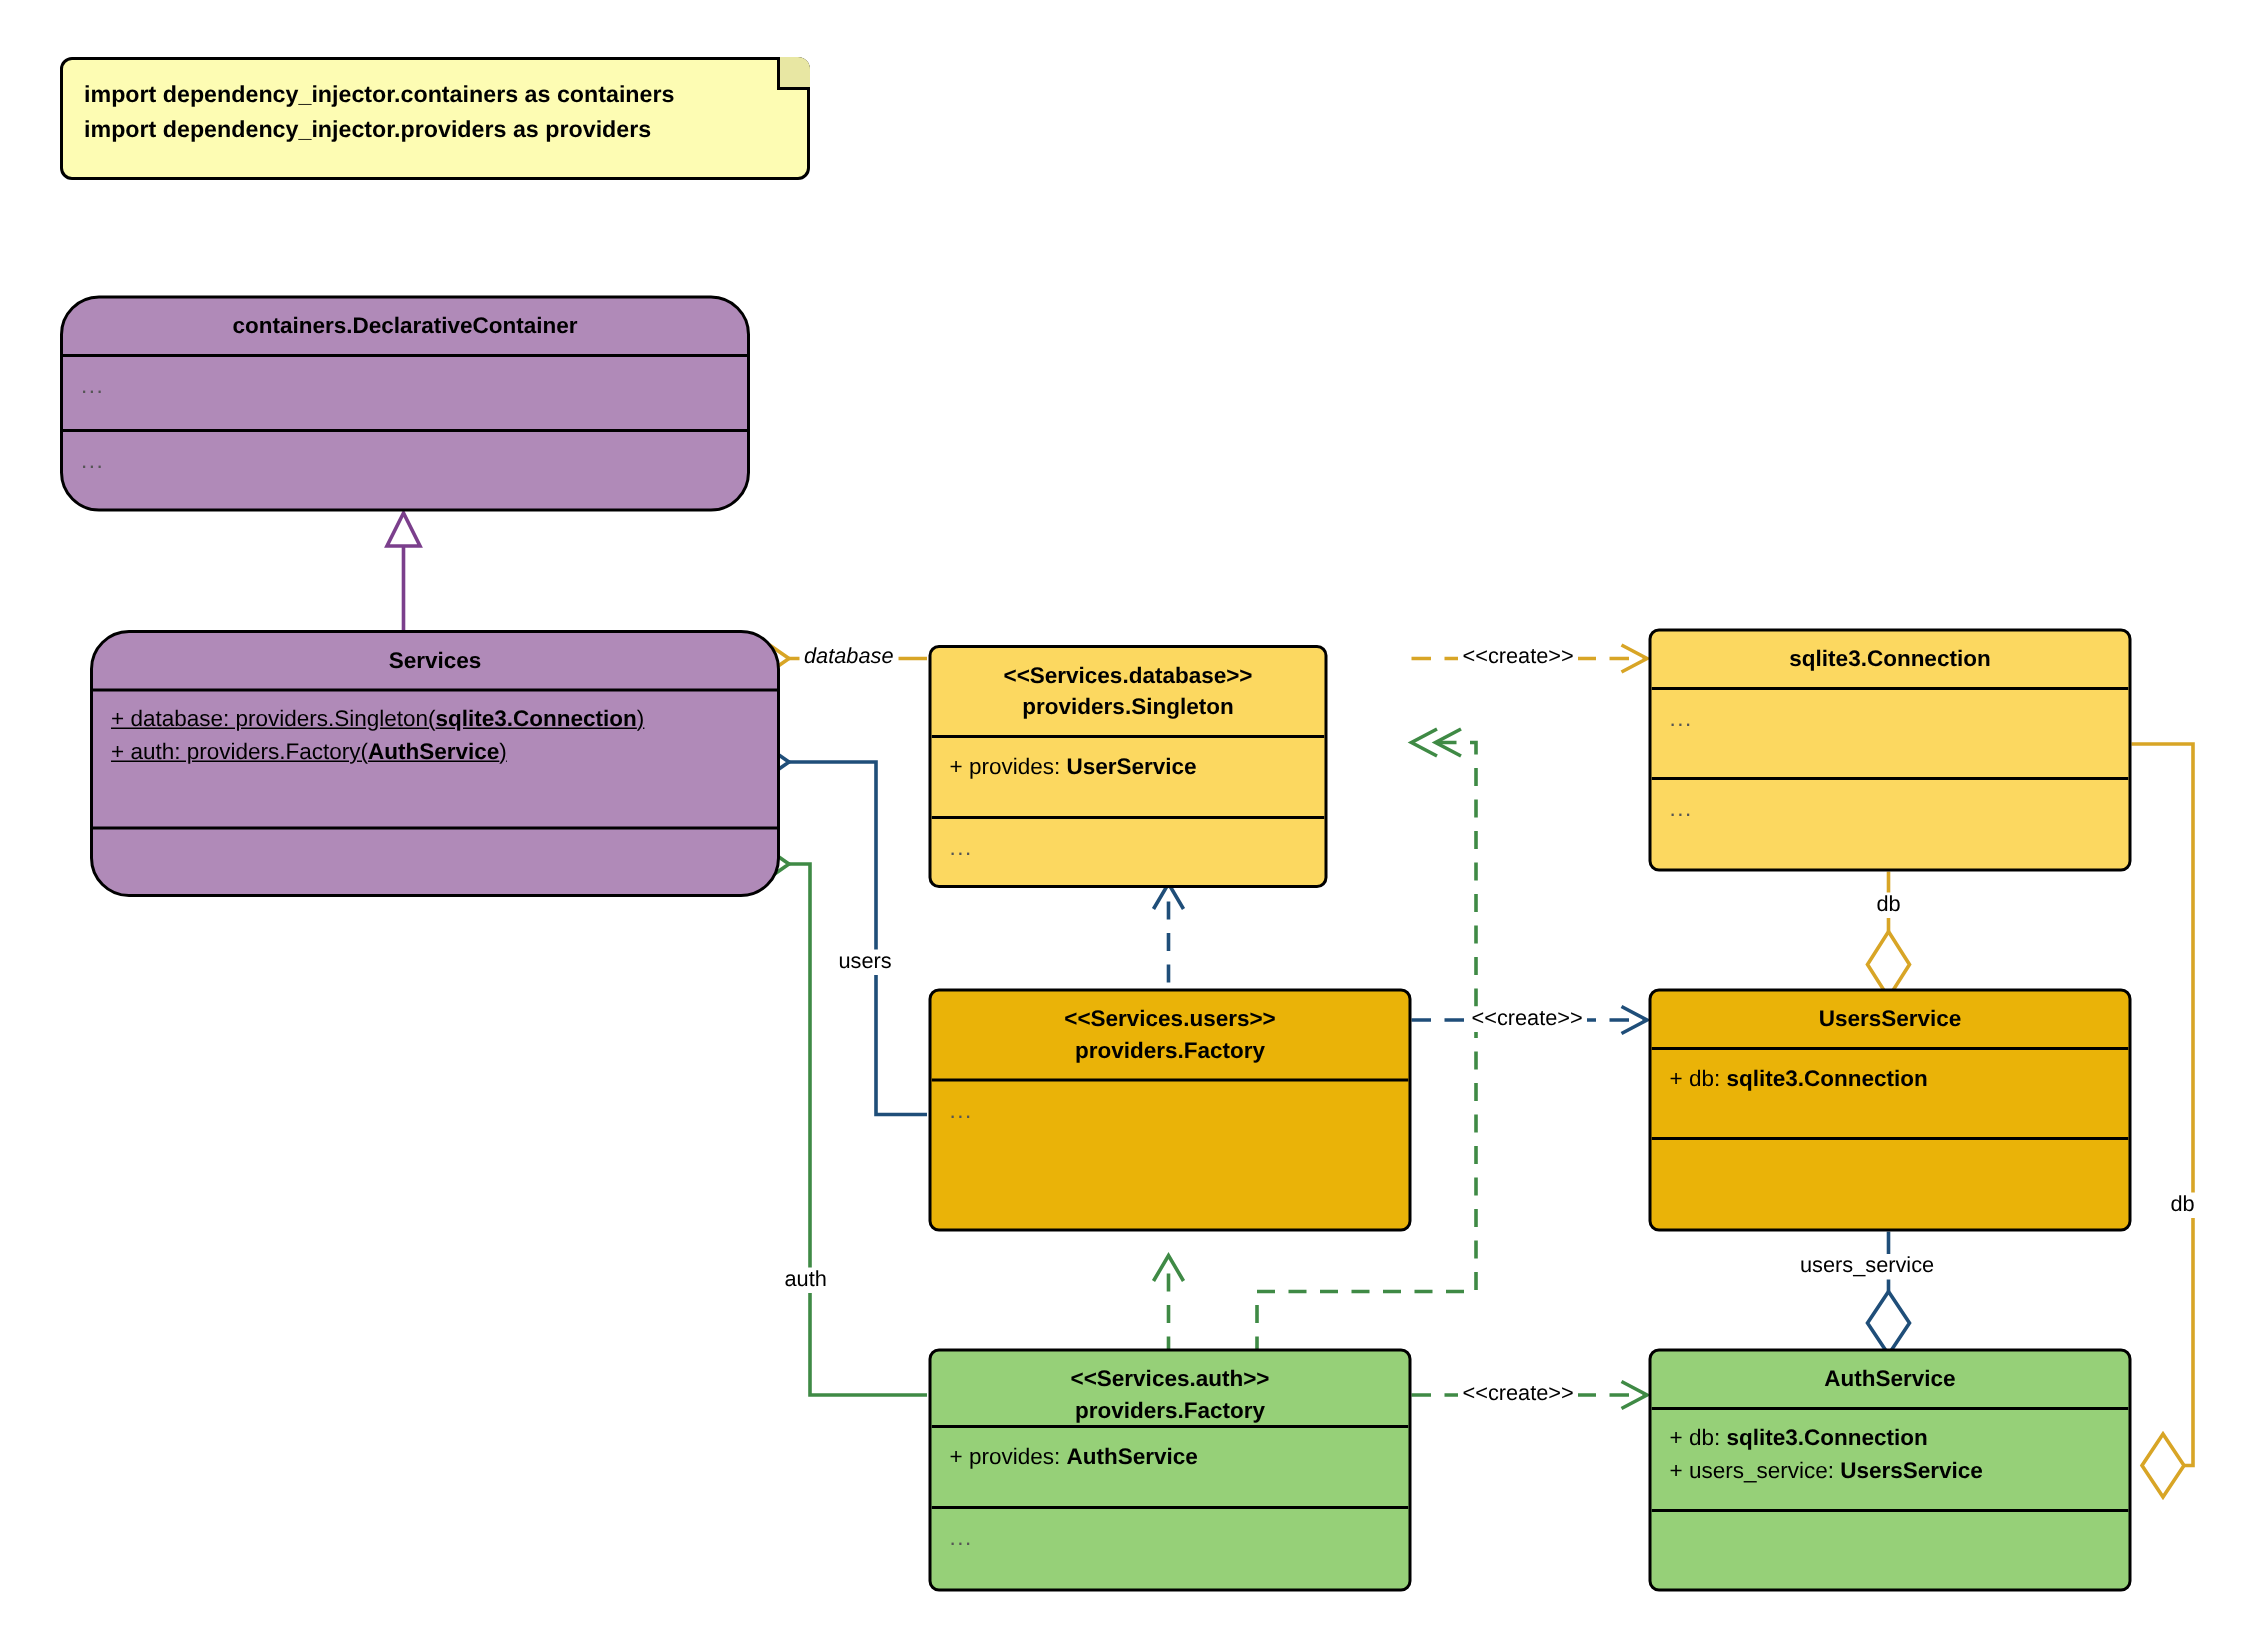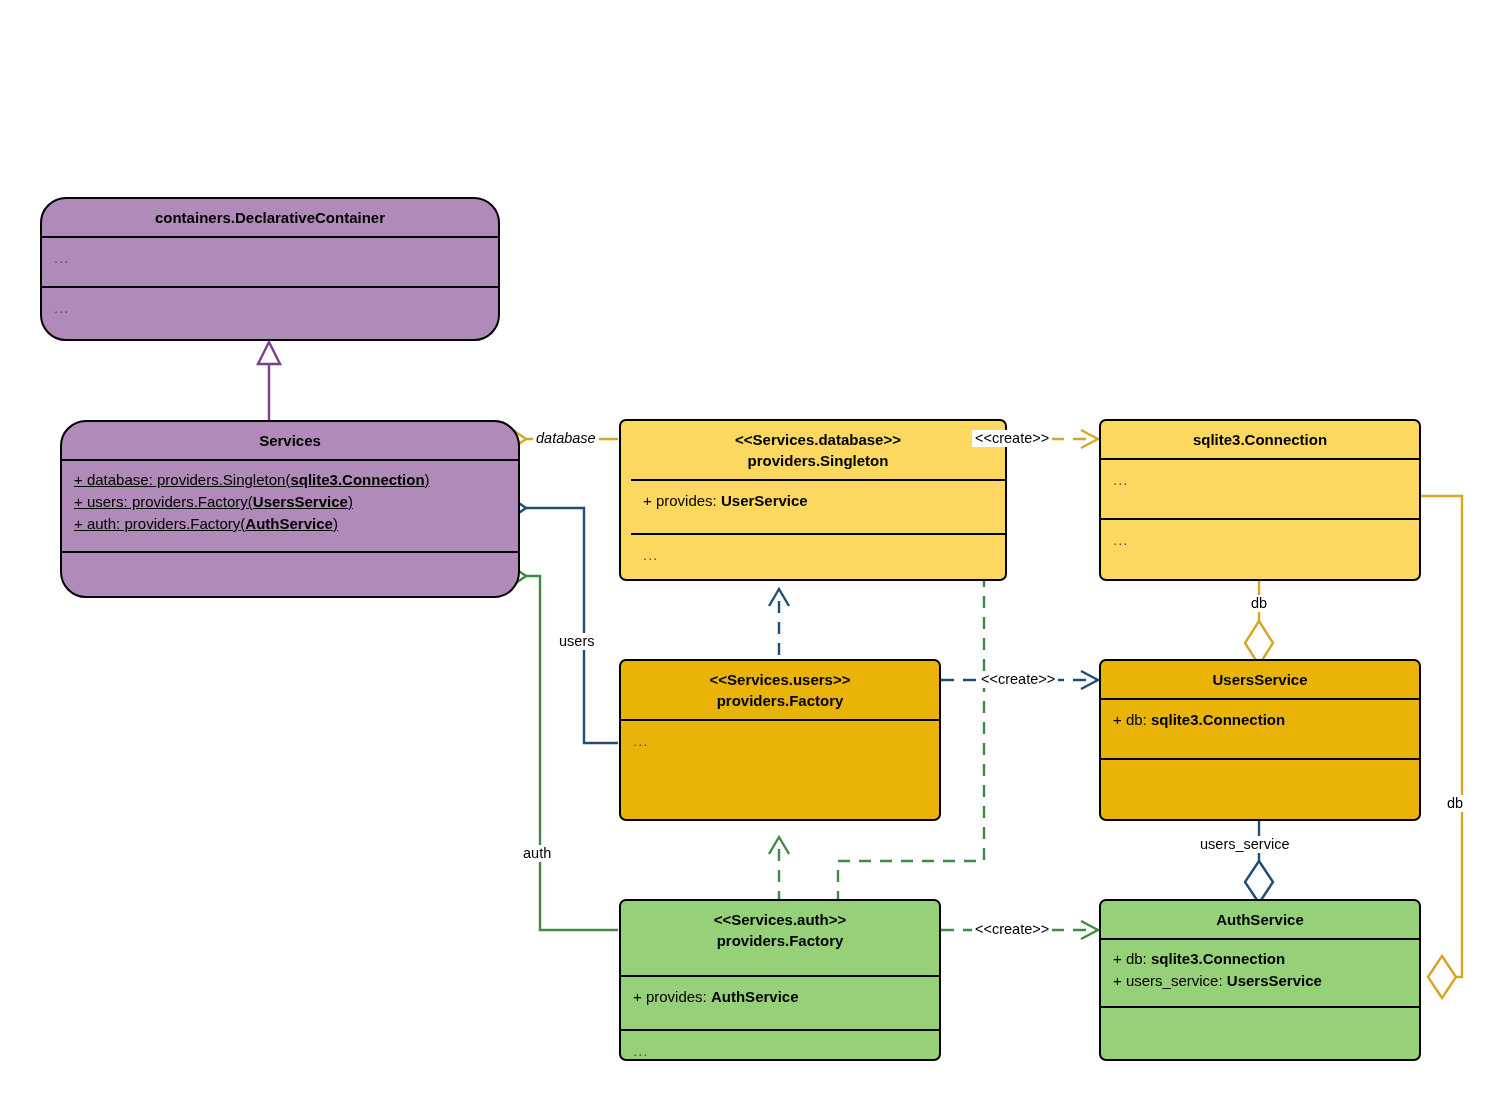--- a/index.html
+++ b/index.html
@@ -180,44 +180,48 @@
       <line x1="1259" y1="821" x2="1259" y2="861" stroke="#1f4e79" stroke-width="2.4"></line>
       <polygon points="1259,861 1273,882 1259,903 1245,882" fill="#ffffff" stroke="#1f4e79" stroke-width="2.4"></polygon>
     </g>
 
     <g>
       <polyline points="1421,496 1462,496 1462,977 1456,977" fill="none" stroke="#d8a526" stroke-width="2.4"></polyline>
       <polygon points="1456,977 1442,956 1428,977 1442,998" fill="#ffffff" stroke="#d8a526" stroke-width="2.4"></polygon>
     </g>
   </svg>
 
+  <div class="note" style="left:40px; top:38px; width:500px; height:82px;">
+    <div class="note-fold"></div>
+    <div class="note-line">import dependency_injector.containers as containers</div>
+    <div class="note-line">import dependency_injector.providers as providers</div>
+  </div>
 
   <div class="uml purple" style="left:40px; top:197px; width:460px; height:144px;">
     <div class="hdr">containers.DeclarativeContainer</div>
     <div class="sect" style="height:48px;">
       <span class="dots">...</span>
     </div>
     <div class="sect" style="height:46px;">
       <span class="dots">...</span>
     </div>
   </div>
 
   <div class="uml purple" style="left:40px; top:420px; width:460px; height:178px;margin-left:20px;">
     <div class="hdr">Services</div>
     <div class="sect" style="height:90px; padding-top:8px;">
       <div class="attr stat"><span>+ database: providers.Singleton(</span><b>sqlite3.Connection</b><span>)</span></div>
-      <div class="attr stat"><span>+ users: providers.Factory(</span><b>UsersService</b><span>)</span></div>
       <div class="attr stat"><span>+ auth: providers.Factory(</span><b>AuthService</b><span>)</span></div>
     </div>
     <div class="sect" style="height:42px;">
       <span></span>
     </div>
   </div>
 
-  <div class="uml yellow" style="left:619px; top:419px; width:388px; height:162px;padding-left:10px;">
+  <div class="uml yellow" style="left:619px; top:430px; width:266px; height:162px;">
     <div class="hdr" style="height:60px;"><span>&lt;&lt;Services.database&gt;&gt;</span><br><span>providers.Singleton</span></div>
     <div class="sect" style="height:52px;"><span class="attr"><span>+ provides: </span><b>UserService</b></span></div>
     <div class="sect" style="height:46px;"><span class="dots">...</span></div>
   </div>
 
   <div class="uml yellow" style="left:1099px; top:419px; width:322px; height:162px;">
     <div class="hdr">sqlite3.Connection</div>
     <div class="sect" style="height:58px;"><span class="dots">...</span></div>
     <div class="sect" style="height:56px;"><span class="dots">...</span></div>
   </div>
@@ -227,21 +231,21 @@
     <div class="sect" style="height:46px;"><span class="dots">...</span></div>
   </div>
 
   <div class="uml blue" style="left:1099px; top:659px; width:322px; height:162px;">
     <div class="hdr">UsersService</div>
     <div class="sect" style="height:58px;"><span class="attr"><span>+ db: </span><b>sqlite3.Connection</b></span></div>
     <div class="sect" style="height:56px;"><span></span></div>
   </div>
 
   <div class="uml green" style="left:619px; top:899px; width:322px; height:162px;">
-    <div class="hdr" style="height:76px;text-align:center;"><span>&lt;&lt;Services.auth&gt;&gt;</span><br><span>providers.Factory</span></div>
+    <div class="hdr" style="height:51px;text-align:center;"><span>&lt;&lt;Services.auth&gt;&gt;</span><br><span>providers.Factory</span></div>
     <div class="sect" style="height:52px;"><span class="attr"><span>+ provides: </span><b>AuthService</b></span></div>
     <div class="sect" style="height:46px;"><span class="dots">...</span></div>
   </div>
 
   <div class="uml green" style="left:1099px; top:899px; width:322px; height:162px;">
     <div class="hdr">AuthService</div>
     <div class="sect" style="height:66px; padding-top:8px;">
       <div class="attr"><span>+ db: </span><b>sqlite3.Connection</b></div>
       <div class="attr"><span>+ users_service: </span><b>UsersService</b></div>
     </div>

